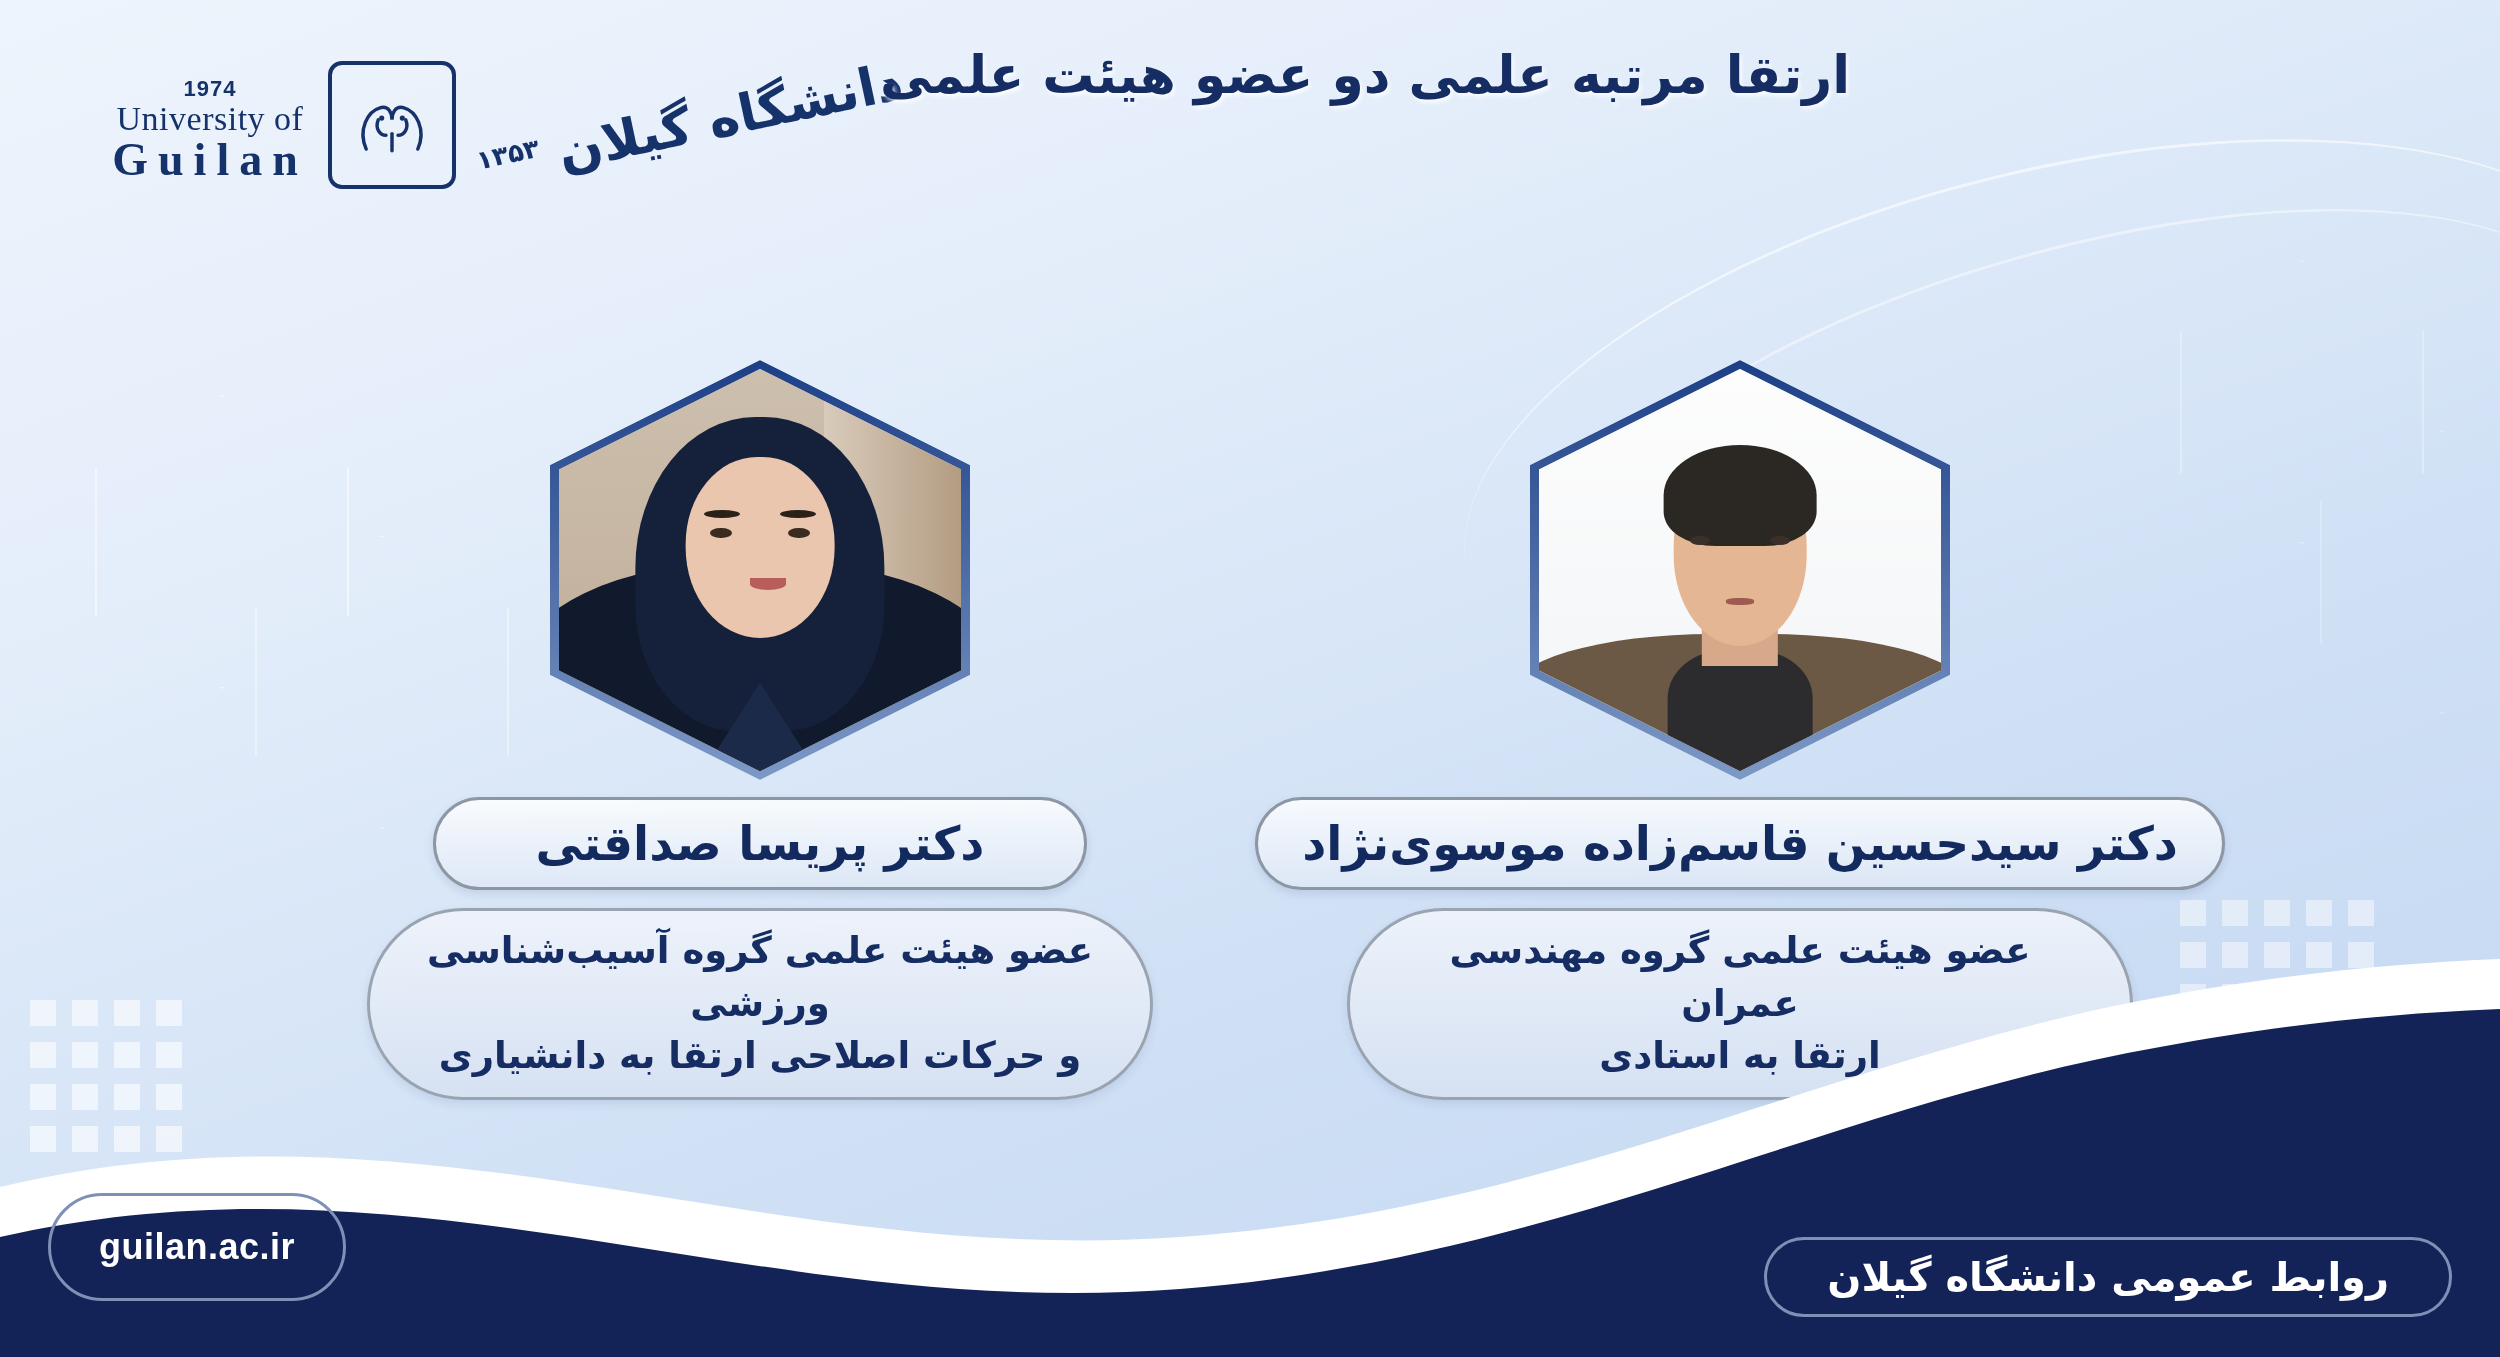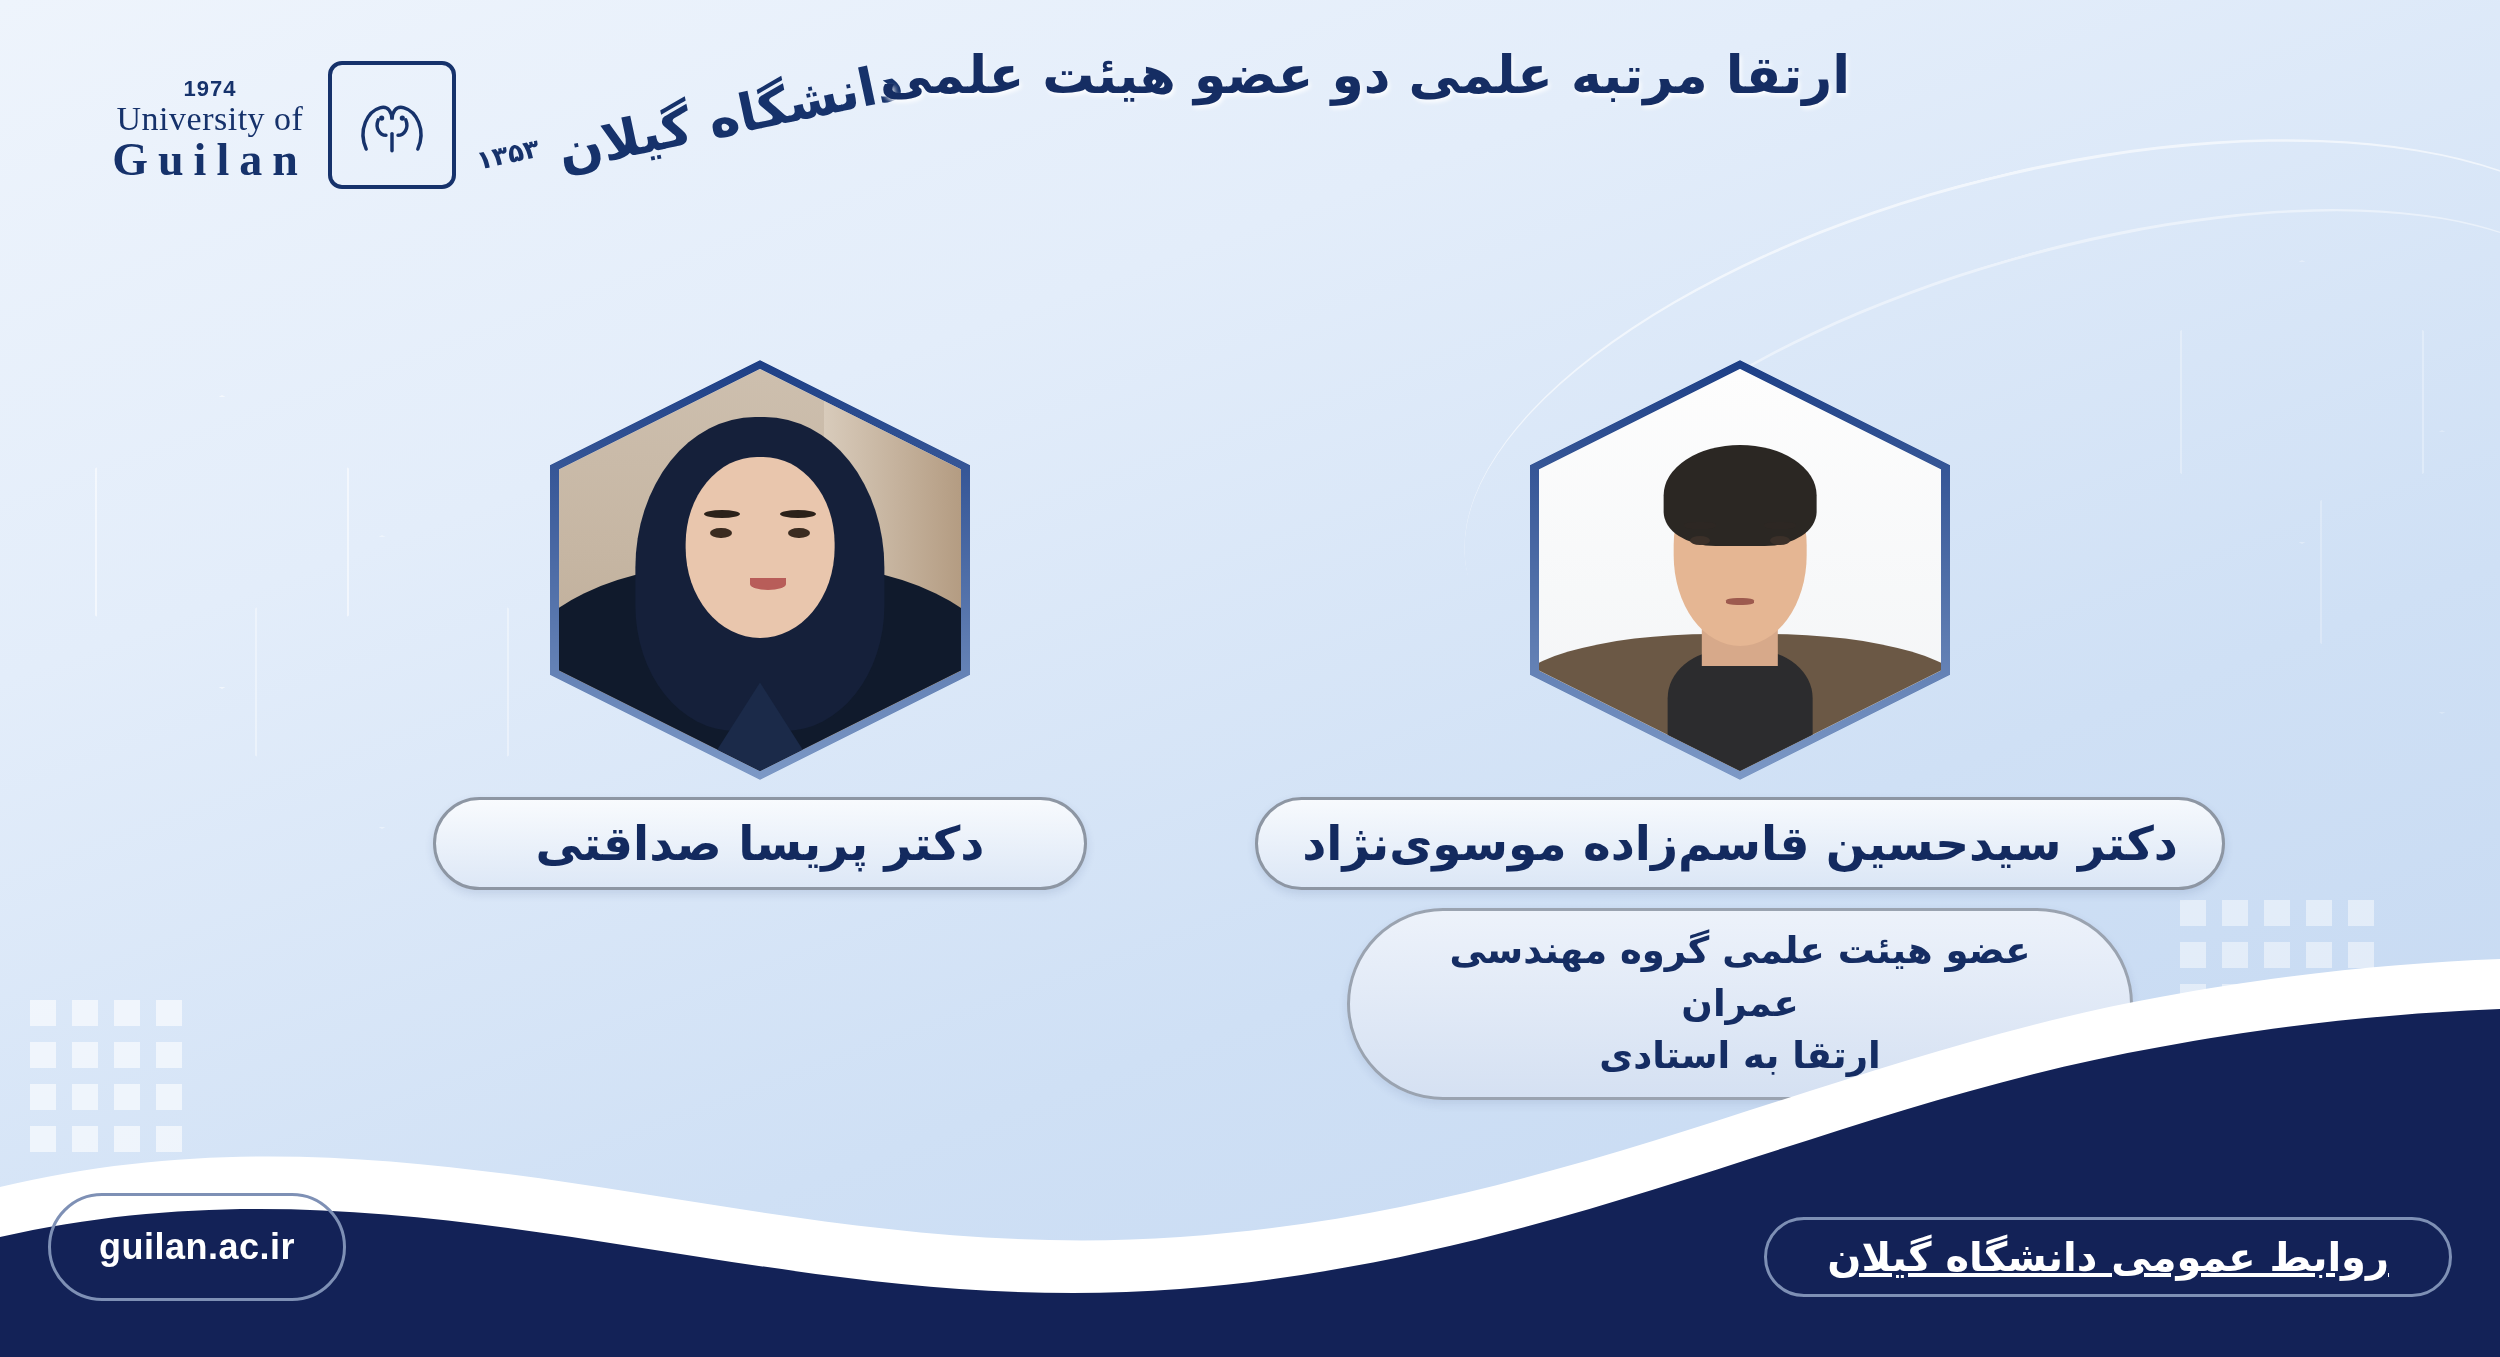--- a/index.html
+++ b/index.html
@@ -341,28 +341,27 @@
     color: #ffffff;
     font-size: 36px;
     font-weight: bold;
     font-family: "Liberation Sans", sans-serif;
     direction: ltr;
     letter-spacing: .5px;
   }
   .footer-pr {
     position: absolute;
     right: 48px;
-    bottom: 60px;
+    bottom: 40px;
     padding: 14px 60px;
     border: 3px solid #7e90b5;
     border-radius: 999px;
     color: #ffffff;
     font-size: 40px;
     font-weight: bold;
-    text-decoration: underline;
   }
 </style>
 </head>
 <body>
 
 <div class="poster">
 
   <div class="bg-deco">
     <div class="hexline hex-a"></div>
     <div class="hexline hex-b"></div>
@@ -477,20 +476,24 @@
             <div class="brow l"></div>
             <div class="brow r"></div>
             <div class="eye l"></div>
             <div class="eye r"></div>
             <div class="mouth"></div>
             <div class="collar"></div>
           </div>
         </div>
       </div>
       <div class="name-pill">دکتر پریسا صداقتی</div>
+      <div class="role-pill">
+        <div>عضو هیئت علمی گروه آسیب‌شناسی ورزشی</div>
+        <div>و حرکات اصلاحی  ارتقا به دانشیاری</div>
+      </div>
     </div>
 
   </div>
 
   <div class="wave">
     <svg viewBox="0 0 2500 420" preserveAspectRatio="none" aria-hidden="true">
       <path d="M0,250 C420,150 760,330 1180,300 C1560,274 1830,120 2160,60 C2290,36 2400,26 2500,22 L2500,420 L0,420 Z" fill="#ffffff"></path>
       <path d="M0,300 C420,205 760,385 1180,352 C1560,322 1830,168 2160,110 C2290,86 2400,76 2500,72 L2500,420 L0,420 Z" fill="#132257"></path>
     </svg>
   </div>

